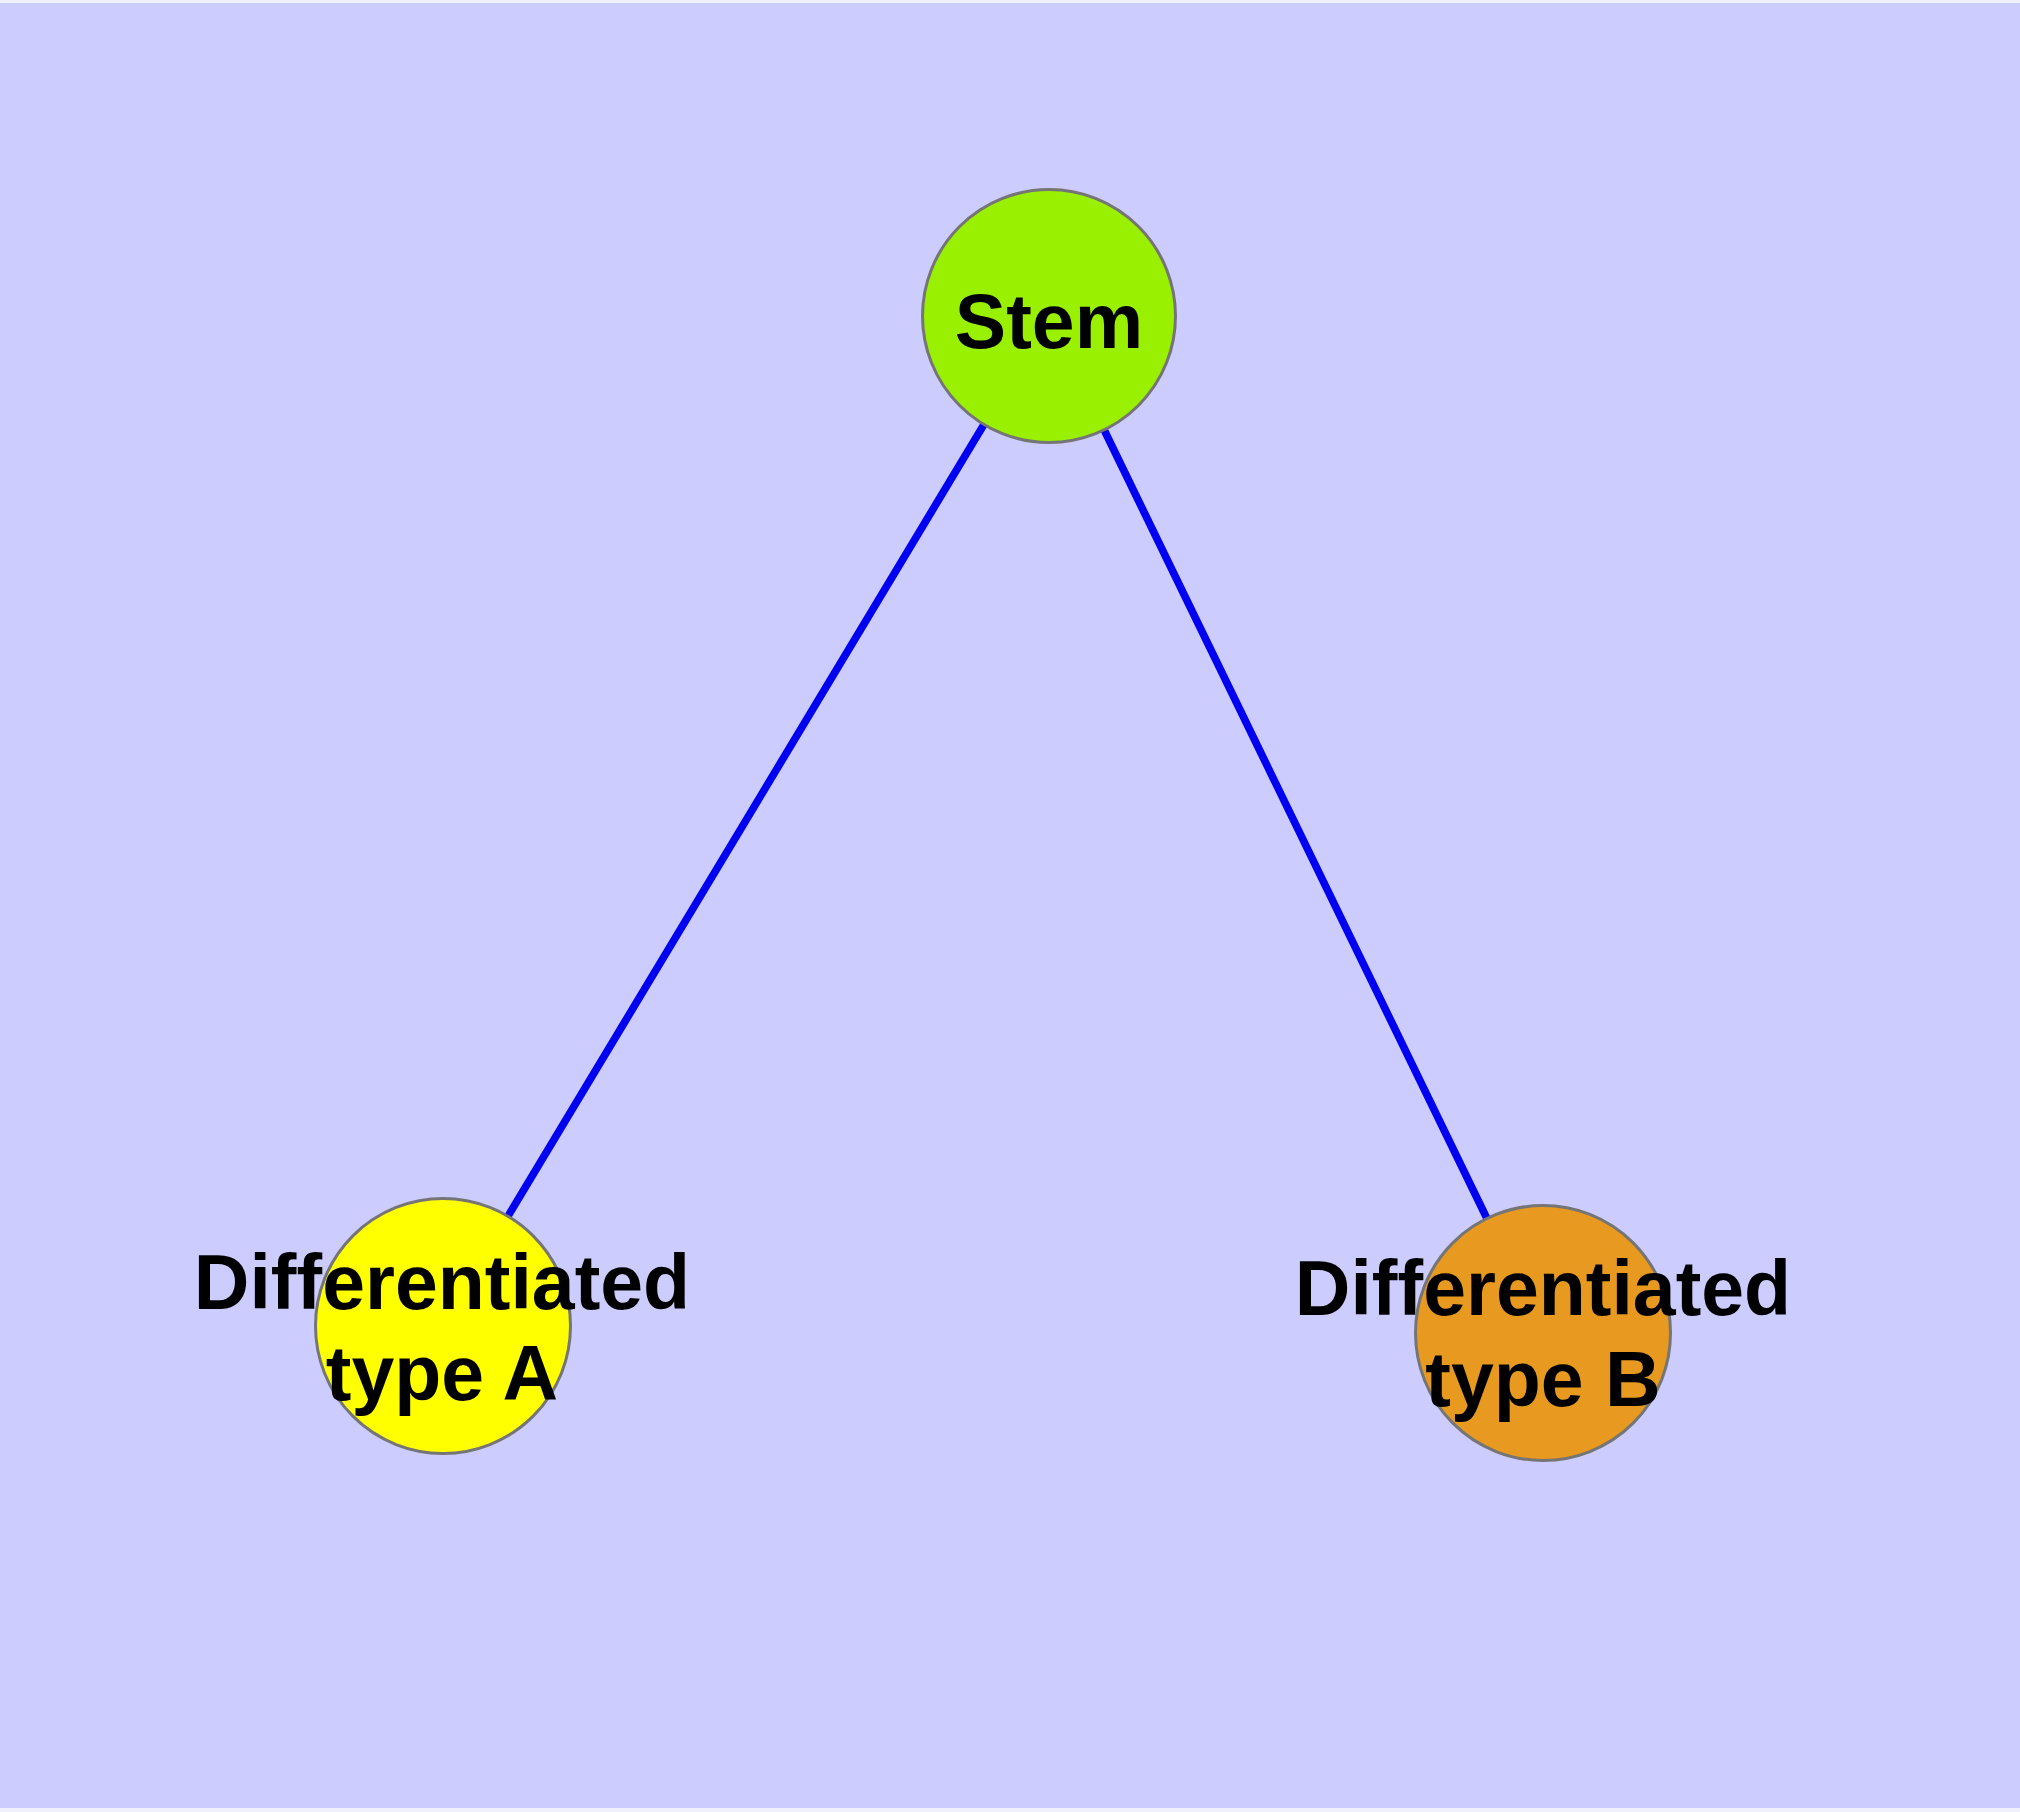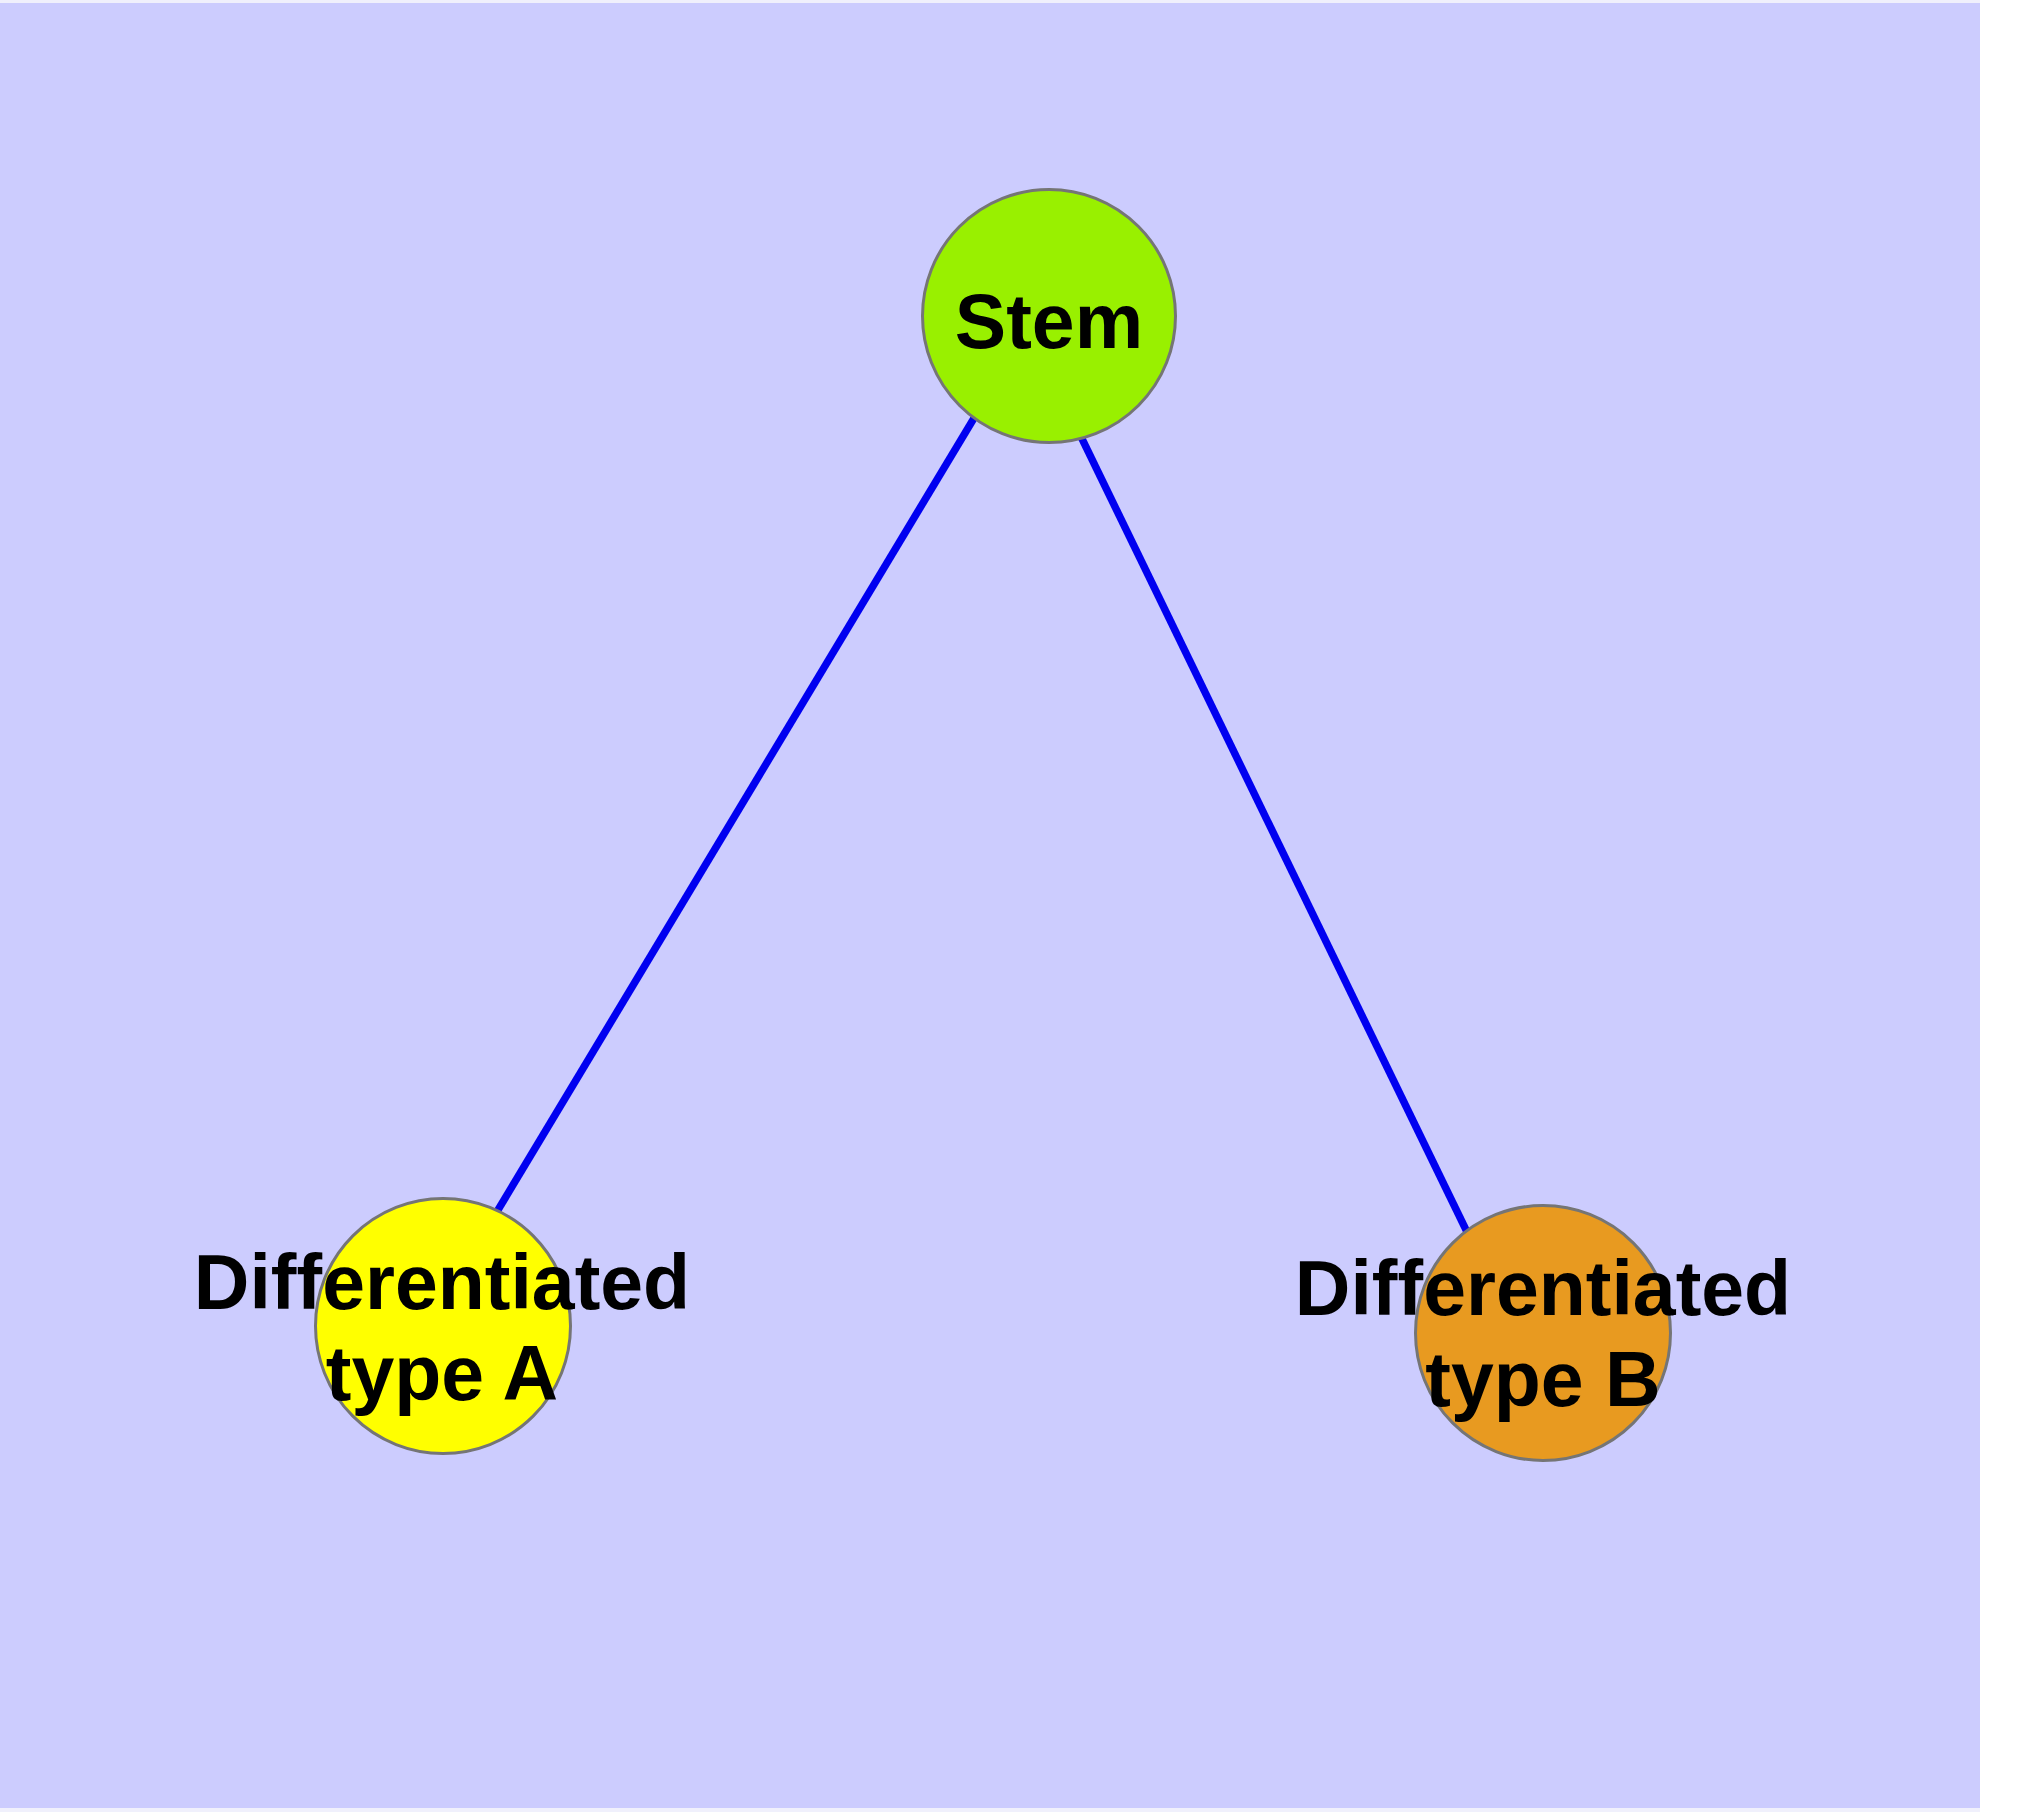--- a/index.html
+++ b/index.html
@@ -9,20 +9,21 @@
   body {
     font-family: "Liberation Sans", sans-serif;
     background: #ffffff;
   }
   .stage {
     position: relative;
     width: 1980px;
     height: 1812px;
     overflow: hidden;
     background: #CCCCFE; 
+    padding-left: 40px;
   }
   .edges-layer {
     position: absolute;
     left: 0;
     top: 0;
     width: 100%;
     height: 100%;
     display: block;
   }
   .node-circle {

